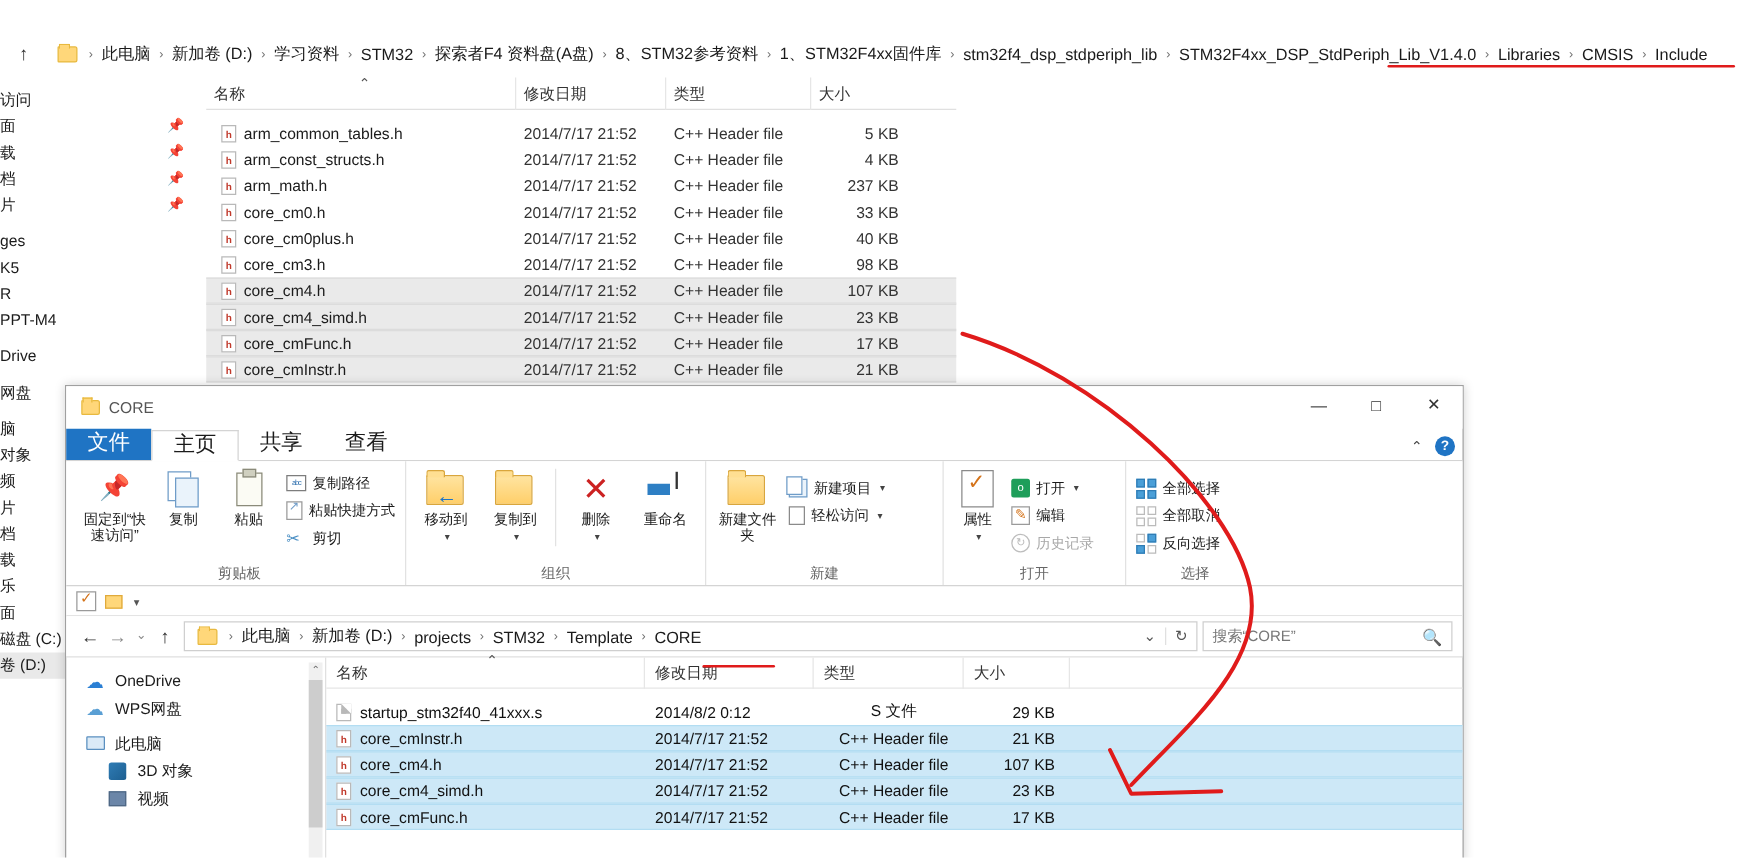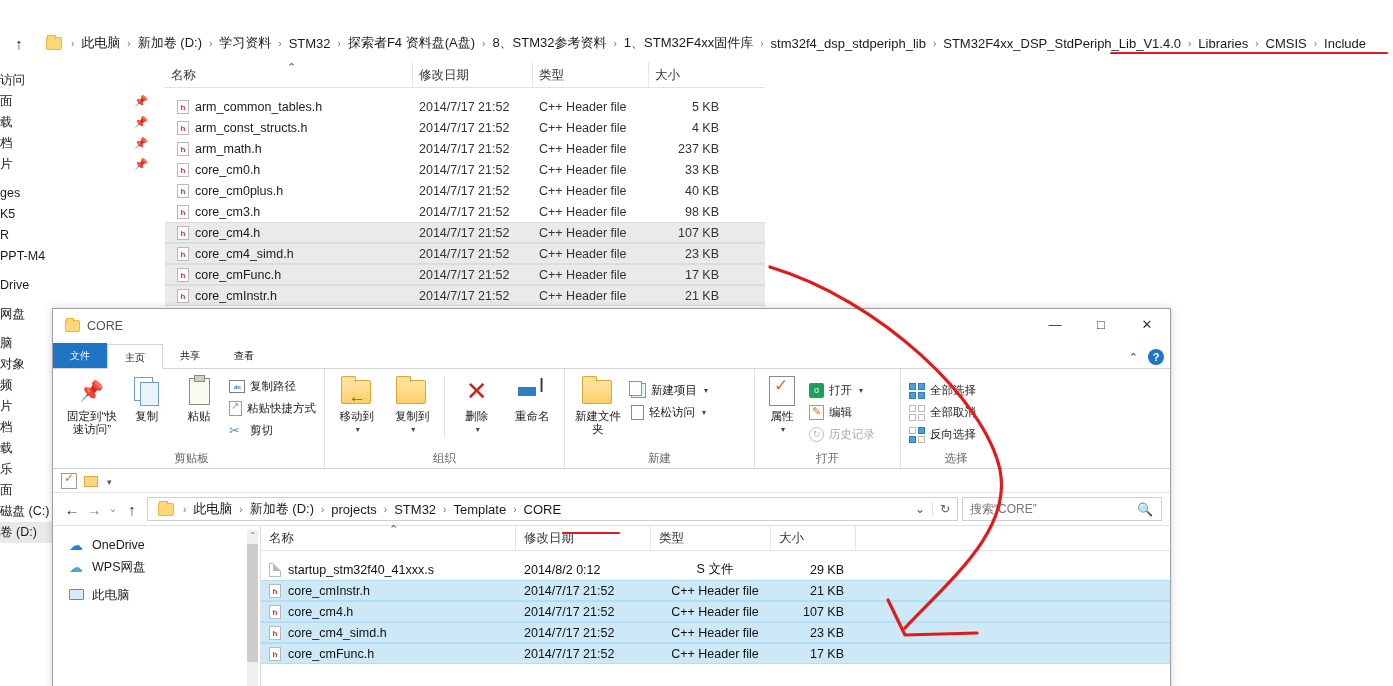--- a/index.html
+++ b/index.html
@@ -112,21 +112,21 @@
   .win-btn {
     width: 46px; height: 30px; display: flex; align-items: center; justify-content: center;
     color: #333; font-size: 13px;
   }
 
   .fg-tabs {
     height: 26px; display: flex; align-items: flex-end;
     border-bottom: 1px solid #d4d4d4; position: relative;
   }
   .tab {
-    padding: 0 17px; height: 25px; line-height: 25px; font-size: 10px; color: #1b1b1b;
+    padding: 0 17px; height: 25px; line-height: 25px; font-size: 17px; color: #1b1b1b; font-family: Liberation Mono, monospace;
   }
   .tab.file { background: #1f74c4; color: #fff; font-weight: normal; }
   .tab.active {
     background: #fff; border: 1px solid #d4d4d4; border-bottom: 1px solid #fff;
     position: relative; top: 1px;
   }
   .tabs-right { position: absolute; right: 6px; bottom: 3px; display: flex; align-items: center; gap: 10px; }
   .chev-up { color: #444; font-size: 11px; }
   .help-btn {
     width: 16px; height: 16px; border-radius: 50%; background: #1f74c4; color: #fff;
@@ -724,20 +724,32 @@
         <div class="fg-nav-item">
           <span class="nav-ico ico-wps">☁</span>
           <span>WPS网盘</span>
         </div>
         <div class="fg-nav-item" style="margin-top:6px">
           <span class="nav-ico">
               <span class="ico-pc" style="display:block;margin-top:1px;"></span>
             </span>
           <span>此电脑</span>
         </div>
+        <div class="fg-nav-item indent">
+          <span class="nav-ico">
+              <span class="ico-3d" style="display:block"></span>
+            </span>
+          <span>3D 对象</span>
+        </div>
+        <div class="fg-nav-item indent">
+          <span class="nav-ico">
+              <span class="ico-video" style="display:block;margin-top:1px"></span>
+            </span>
+          <span>视频</span>
+        </div>
         <div class="nav-scroll">
           <div class="up">⌃</div>
           <div class="thumb"></div>
         </div>
       </div>
 
       <div class="fg-list">
         <div class="fg-hdr">
           <div class="h-name">
             <span>名称</span>

